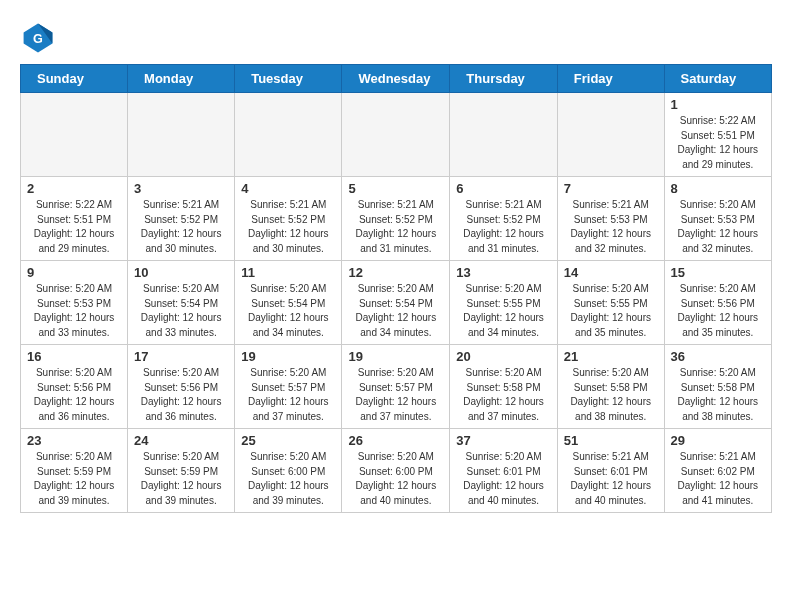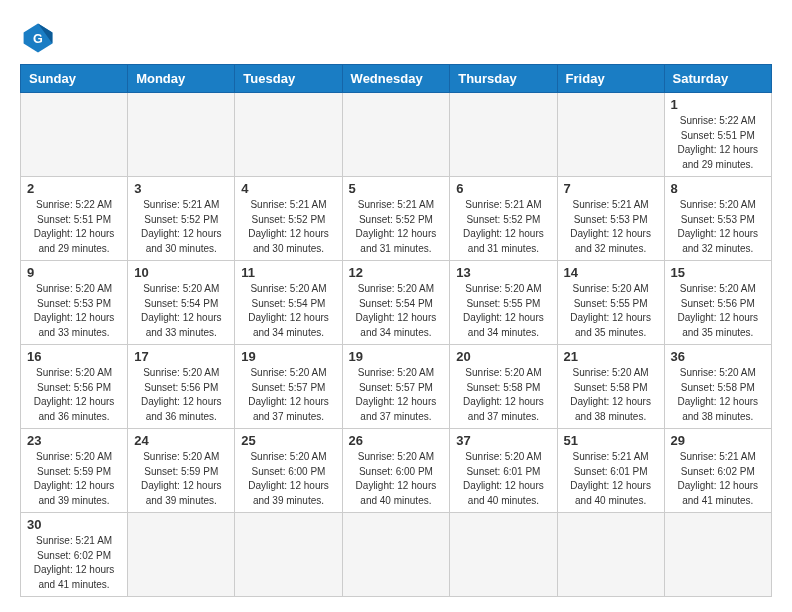--- a/index.html
+++ b/index.html
@@ -51,21 +51,21 @@
       width: 100%;
       border-collapse: collapse;
       border: 1px solid #ccc;
     }
     .calendar th {
       background-color: #1a7dc4;
       color: #fff;
       font-size: 13px;
       font-weight: bold;
       text-align: left;
-      padding: 6px 8px;
+      padding: 6px 16px;
       border: 1px solid #1565a8;
     }
     .calendar td {
       border: 1px solid #ccc;
       vertical-align: top;
       padding: 4px 6px;
       width: 108px;
       min-height: 70px;
       font-size: 10.5px;
       color: #333;
@@ -332,29 +332,14 @@
 and 40 minutes.</div>
         </td>
         <td>
           <span class="day-number">29</span>
           <div class="day-info" style="white-space: pre-line;">Sunrise: 5:21 AM
 Sunset: 6:02 PM
 Daylight: 12 hours
 and 41 minutes.</div>
         </td>
       </tr>
-      <tr class="last-row">
-        <td>
-          <span class="day-number">30</span>
-          <div class="day-info" style="white-space: pre-line;">Sunrise: 5:21 AM
-Sunset: 6:02 PM
-Daylight: 12 hours
-and 41 minutes.</div>
-        </td>
-        <td class="empty"></td>
-        <td class="empty"></td>
-        <td class="empty"></td>
-        <td class="empty"></td>
-        <td class="empty"></td>
-        <td class="empty"></td>
-      </tr>
     </tbody>
 </table>
 
 </body></html>

